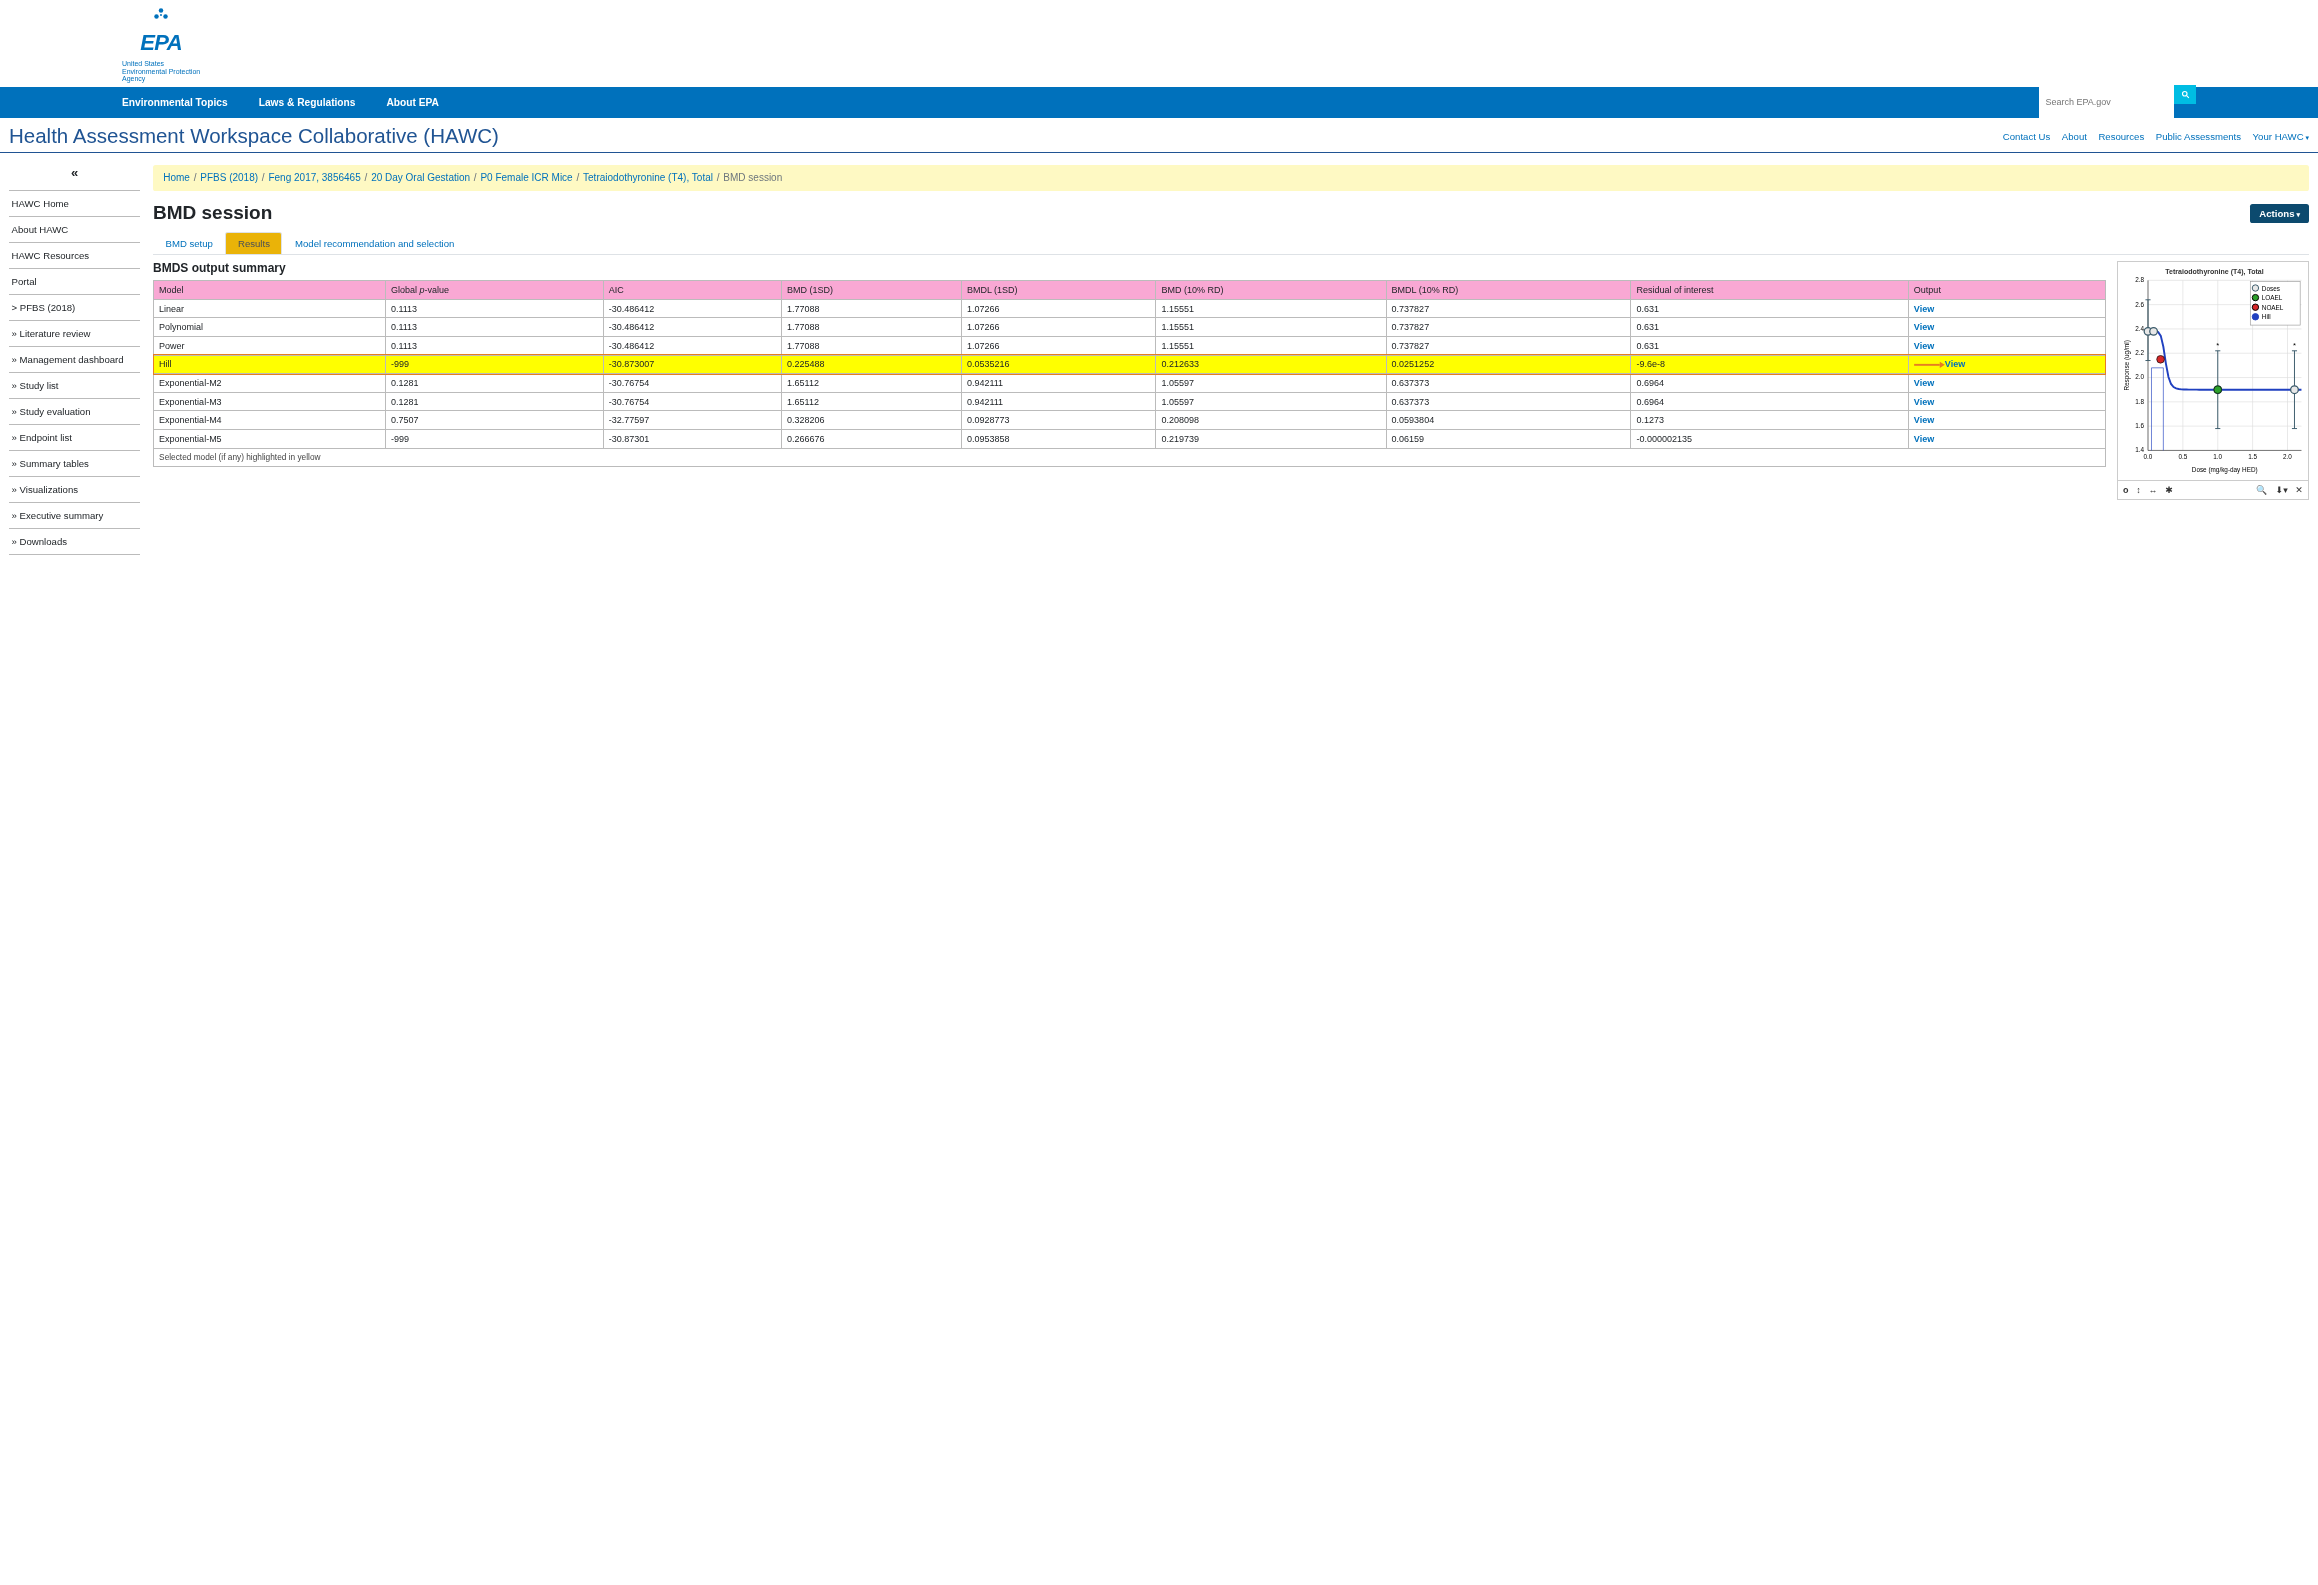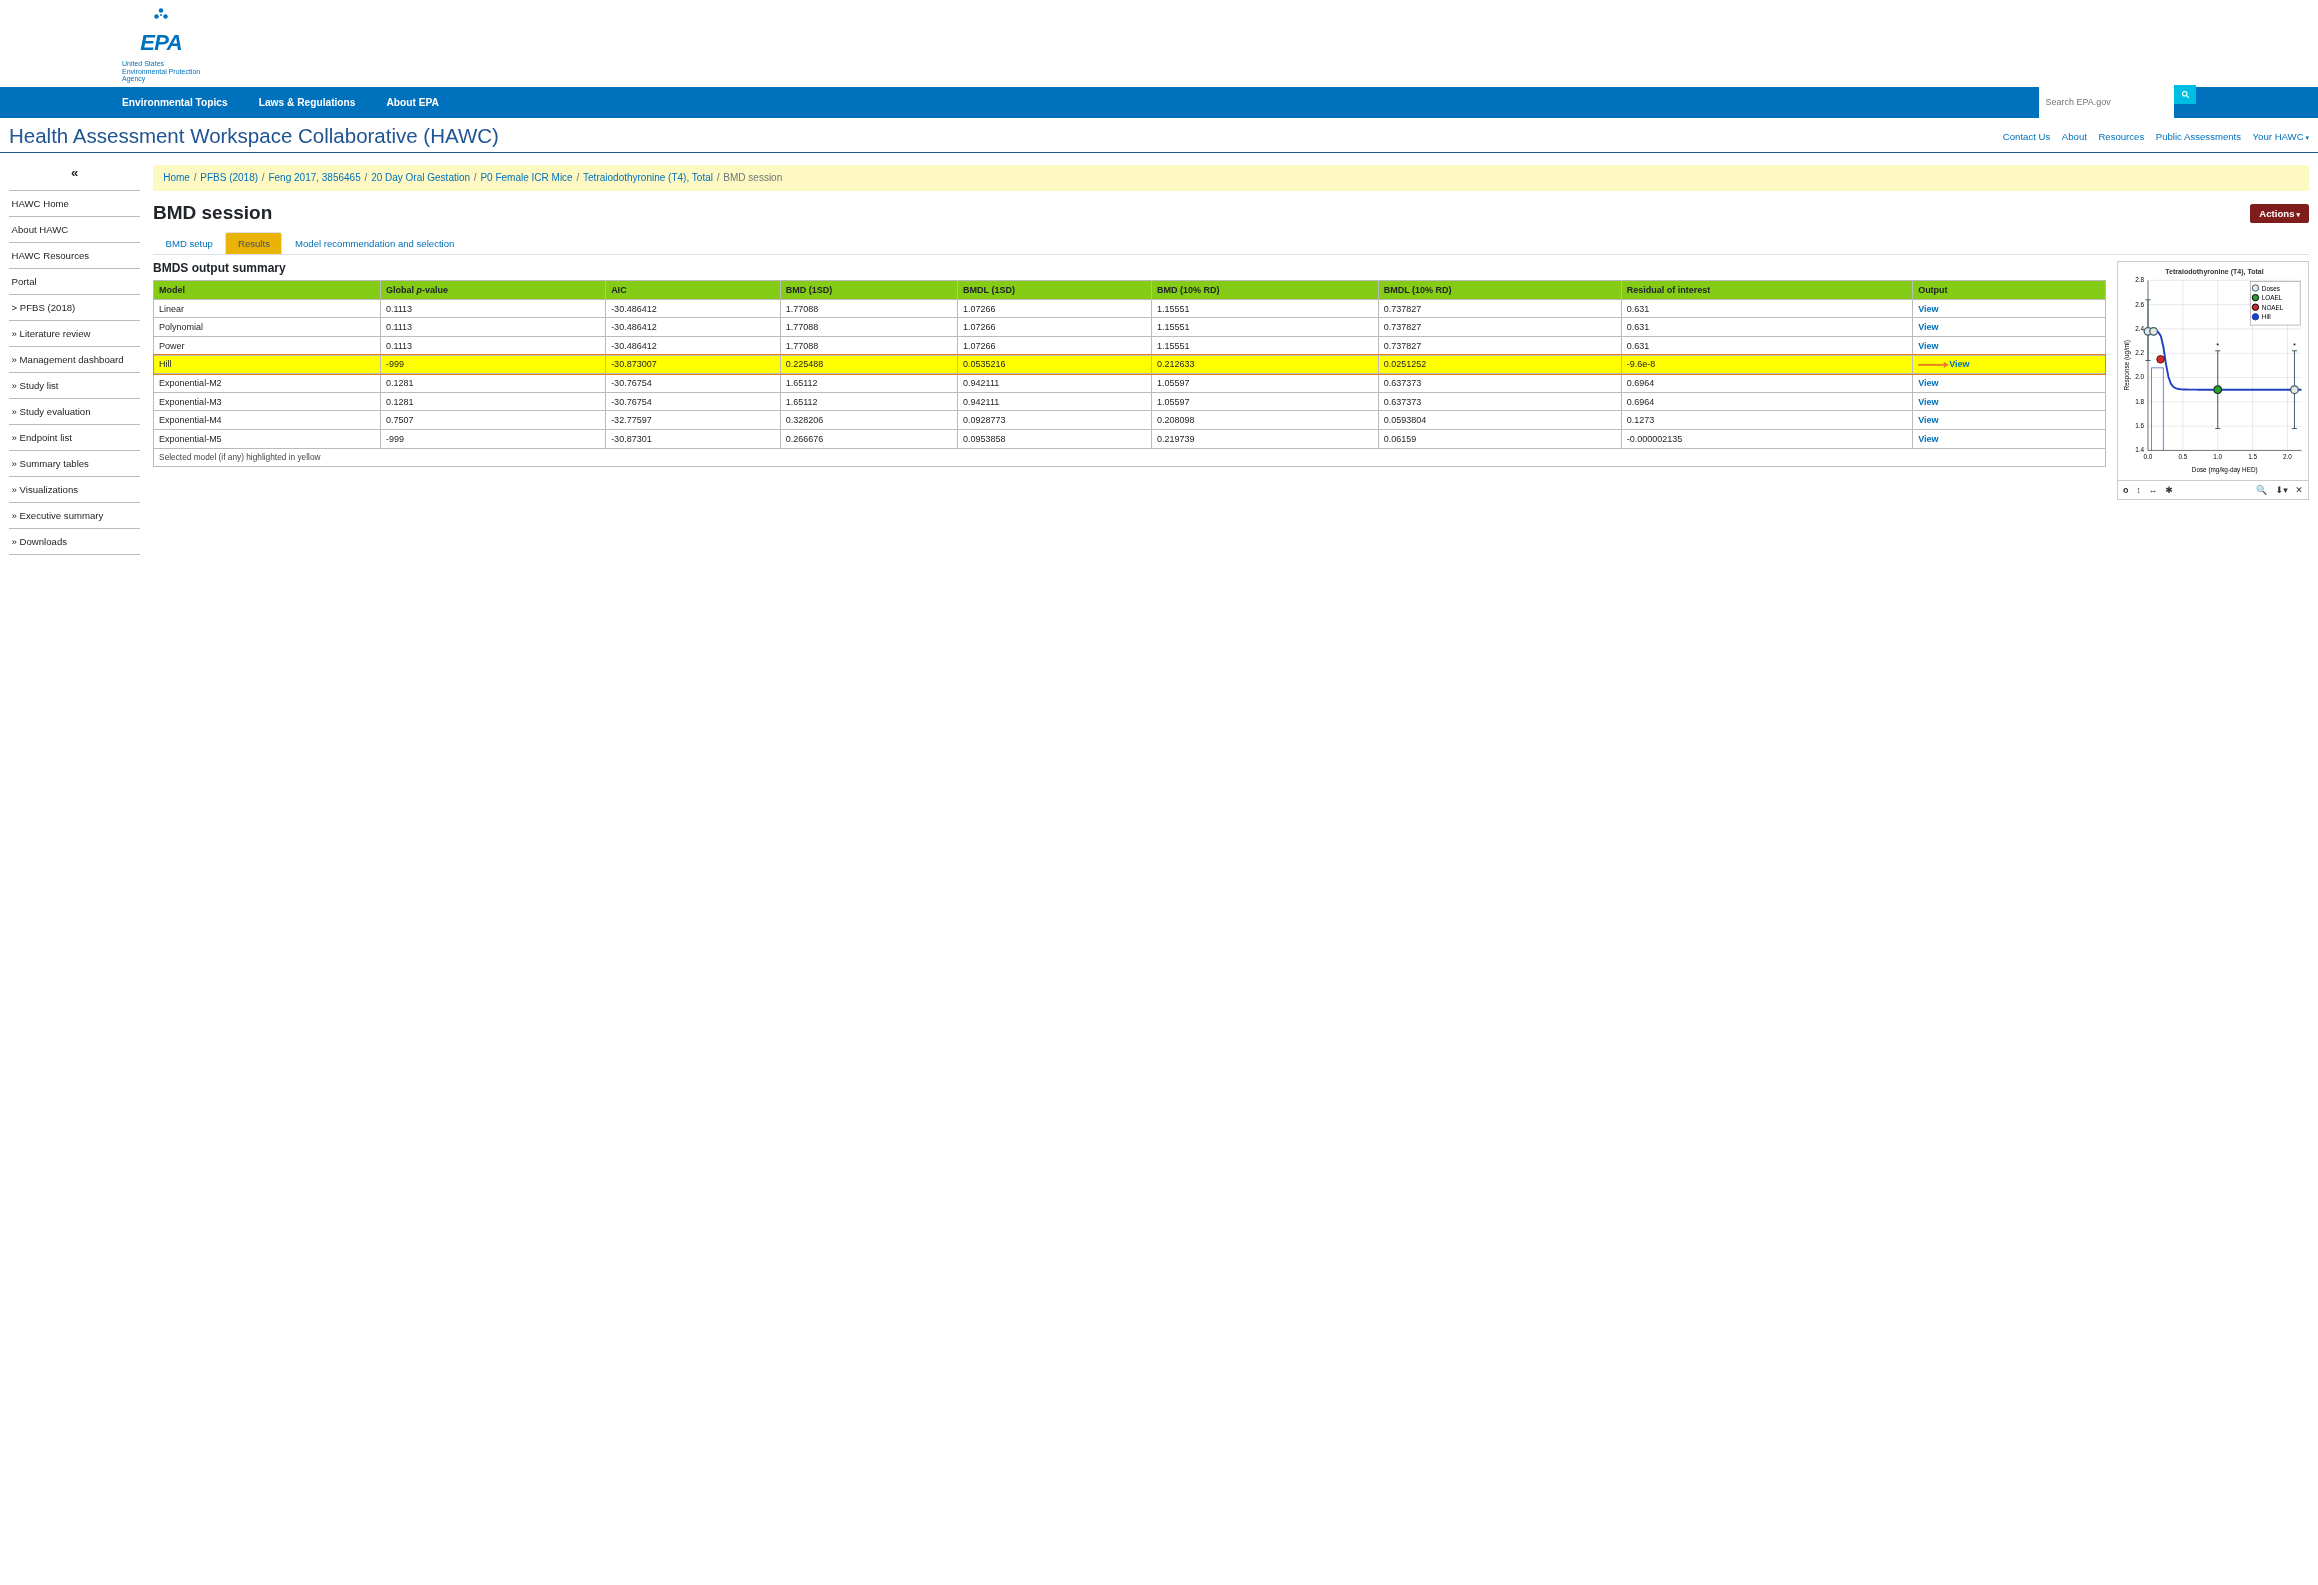--- a/index.html
+++ b/index.html
@@ -40,35 +40,35 @@
 .main { flex: 1; min-width: 0; }
 
 
 .breadcrumb { background: #fef9c3; padding: 7.7px 10.2px; border-radius: 2.6px; font-size: 10px; color: #6c757d; margin-bottom: 11.5px; }
 .breadcrumb a { color: #0071bc; }
 .breadcrumb .sep { margin: 0 3.8px; color: #6c757d; }
 
 
 .page-head { display: flex; align-items: center; margin-bottom: 7.7px; }
 .page-head h1 { font-size: 19px; font-weight: bold; }
-.actions-btn { margin-left: auto; background: #7f1d1d; color: #fff; border: none; padding: 3.8px 9px; border-radius: 2.6px; font-size: 9.6px; cursor: pointer; font-weight: bold; }
+.actions-btn { margin-left: auto; background: #0c4a6e; color: #fff; border: none; padding: 3.8px 9px; border-radius: 2.6px; font-size: 9.6px; cursor: pointer; font-weight: bold; }
 .actions-btn::after { content: " ▾"; font-size: 7px; }
 
 
 .tabs { border-bottom: 0.6px solid #dee2e6; margin-bottom: 6.4px; display: flex; }
 .tabs .tab { padding: 5.1px 11.5px; font-size: 9.6px; cursor: pointer; color: #0071bc; border: 0.6px solid transparent; border-bottom: none; margin-bottom: -0.6px; }
 .tabs .tab.active { color: #495057; background: #eab308; border-color: #dee2e6 #dee2e6 #fff; border-radius: 2.6px 2.6px 0 0; }
 
 
 .content-row { display: flex; gap: 11.5px; align-items: flex-start; }
 .table-wrap { flex: 1; }
 .table-wrap h3 { font-size: 12px; font-weight: bold; margin-bottom: 5.1px; }
 table.bmds { border-collapse: collapse; width: 100%; font-size: 9px; }
 table.bmds th, table.bmds td { border: 0.6px solid #bbb; padding: 3.8px 5.1px; text-align: left; vertical-align: top; }
-table.bmds th { font-weight: bold; background: #84cc16; }
+table.bmds th { font-weight: normal; background: #f9a8d4; }
 table.bmds tr.highlight td { background: #ffff00; }
 table.bmds tr.highlight { outline: 1.9px solid #e67e22; outline-offset: -0.6px; }
 table.bmds .view { color: #0071bc; font-weight: bold; cursor: pointer; }
 table.bmds tfoot td { font-size: 8.3px; color: #444; }
 .arrow-anno { display: inline-block; vertical-align: middle; }
 
 .chart-panel { width: 192px; border: 0.6px solid #ccc; background: #fff; flex-shrink: 0; }
 .chart-area { padding: 2.6px; }
 .chart-toolbar { border-top: 0.6px solid #ccc; padding: 3.8px 5.1px; display: flex; align-items: center; gap: 7.7px; color: #333; }
 .chart-toolbar .sp { flex: 1; }

